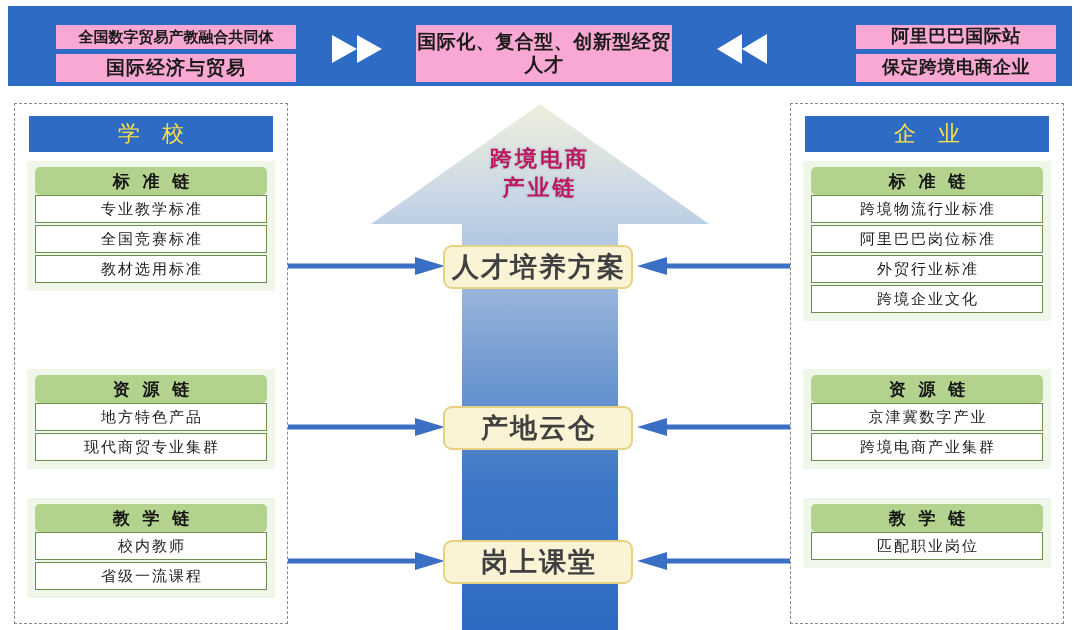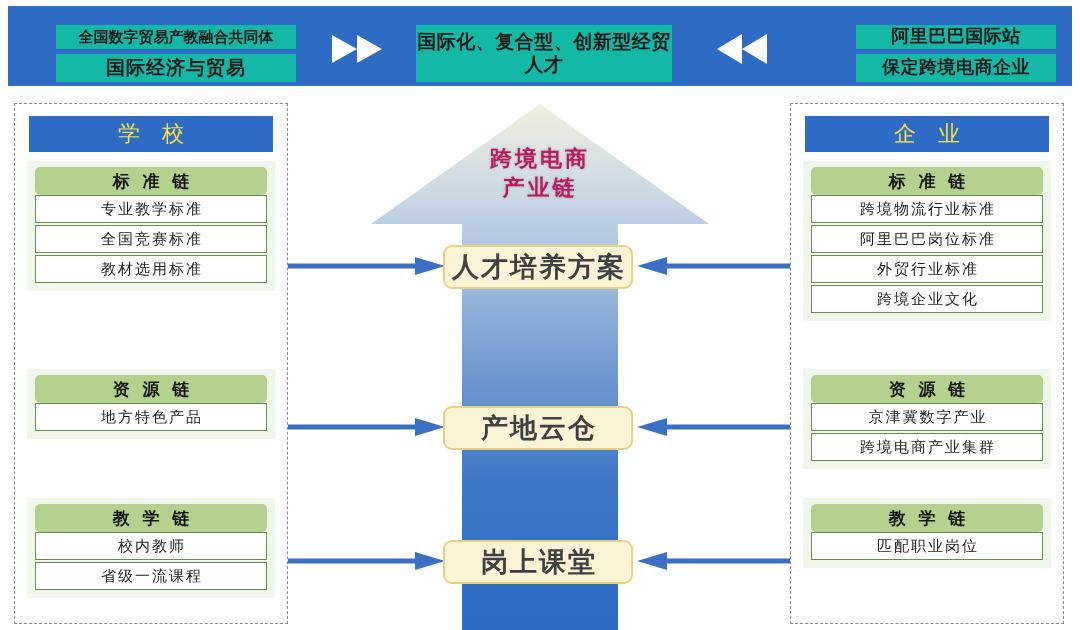--- a/index.html
+++ b/index.html
@@ -13,21 +13,21 @@
   }
   .stage{position:absolute;left:0;top:0;width:1080px;height:630px;}
 
   
   .banner{
     position:absolute;left:8px;top:6px;width:1064px;height:80px;
     background:#2D6BC4;
     box-sizing:border-box;
   }
   .hdr-box{
-    position:absolute;background:#14b8a6;
+    position:absolute;background:#f9a8d4;
     display:flex;align-items:center;justify-content:center;
     text-align:center;color:#1a1a1a;font-weight:bold;
     line-height:1.18;
   }
   .hdr-left-1{left:48px;  top:19px; width:240px;height:24px;font-size:15px;letter-spacing:0px;}
   .hdr-left-2{left:48px;  top:48px; width:240px;height:28px;font-size:19px;letter-spacing:1px;}
   .hdr-mid   {left:408px; top:19px; width:256px;height:57px;font-size:19px;letter-spacing:0.5px;}
   .hdr-right-1{left:848px;top:19px; width:200px;height:24px;font-size:18px;letter-spacing:0.5px;}
   .hdr-right-2{left:848px;top:48px; width:200px;height:28px;font-size:18px;letter-spacing:0.5px;}
 
@@ -206,20 +206,21 @@
     <div id="left-chains">
         <div class="chain" style="top: 57px;">
           <div class="chain-head">标 准 链</div>
           <div class="chain-item">专业教学标准</div>
           <div class="chain-item">全国竞赛标准</div>
           <div class="chain-item">教材选用标准</div>
         </div>
         <div class="chain" style="top: 265px;">
           <div class="chain-head">资 源 链</div>
           <div class="chain-item">地方特色产品</div>
+          <div class="chain-item">现代商贸专业集群</div>
         </div>
         <div class="chain" style="top: 394px;">
           <div class="chain-head">教 学 链</div>
           <div class="chain-item">校内教师</div>
           <div class="chain-item">省级一流课程</div>
         </div>
       </div>
   </div>
 
   <div class="panel panel-right">

